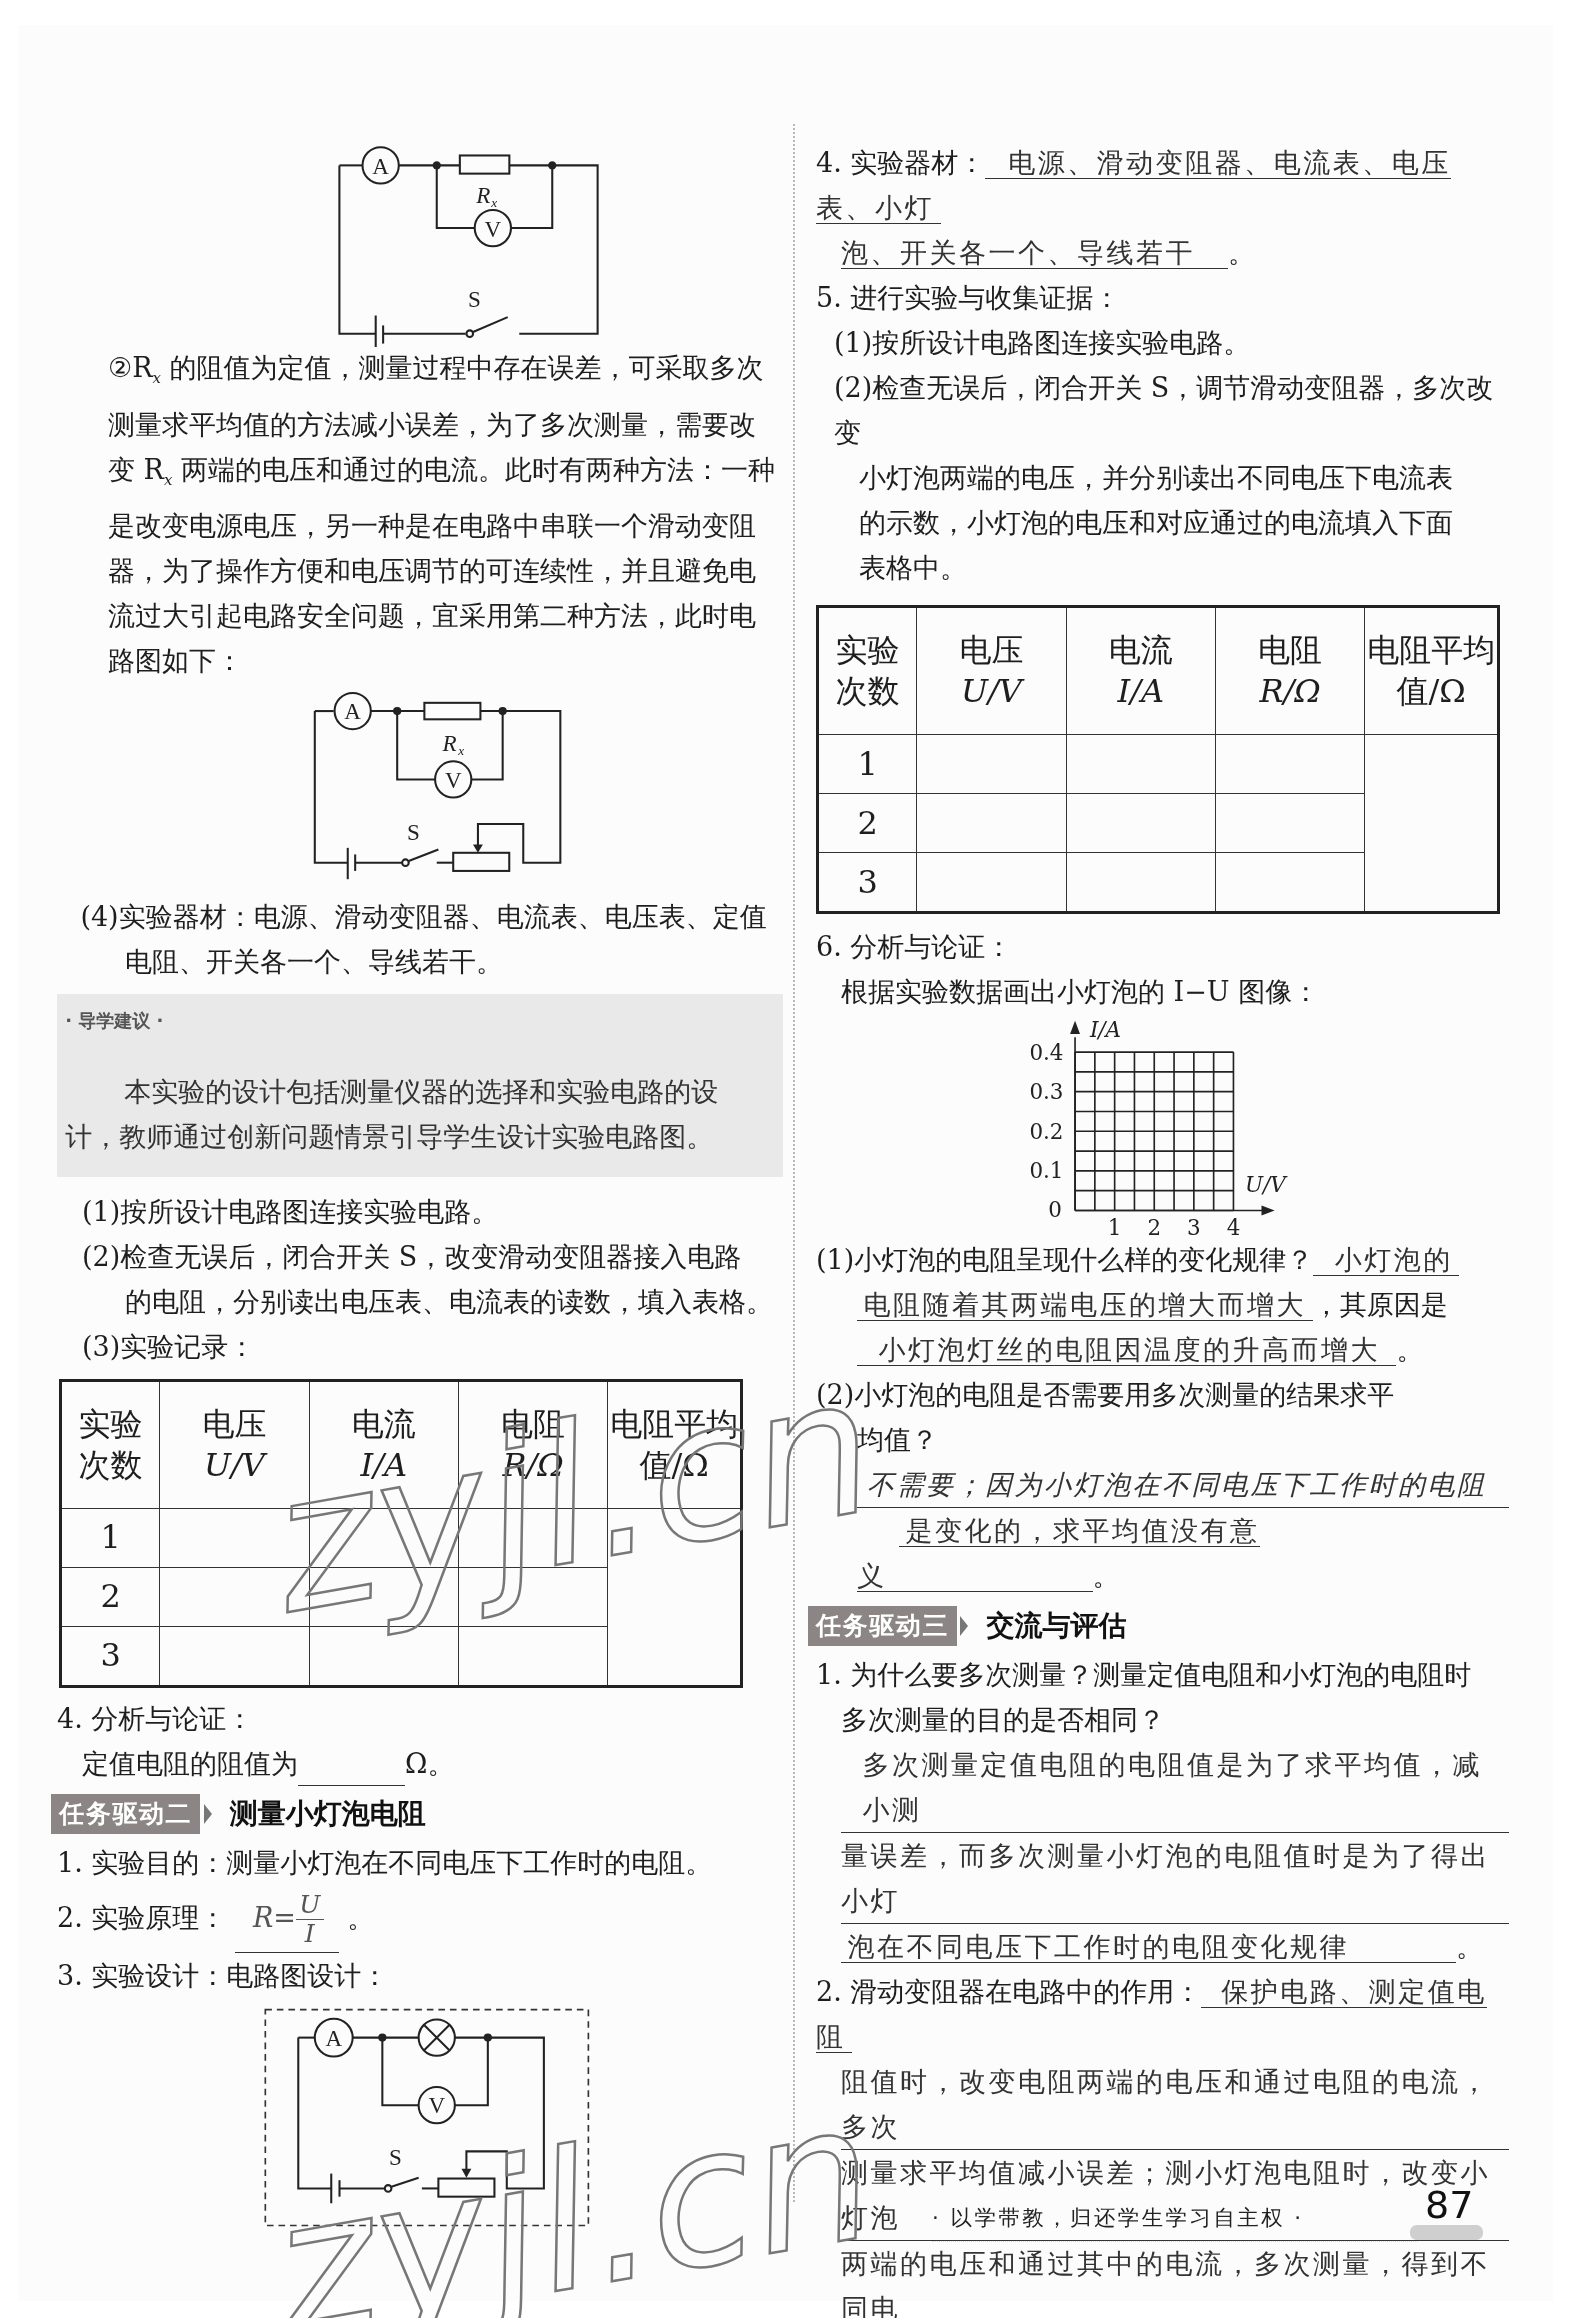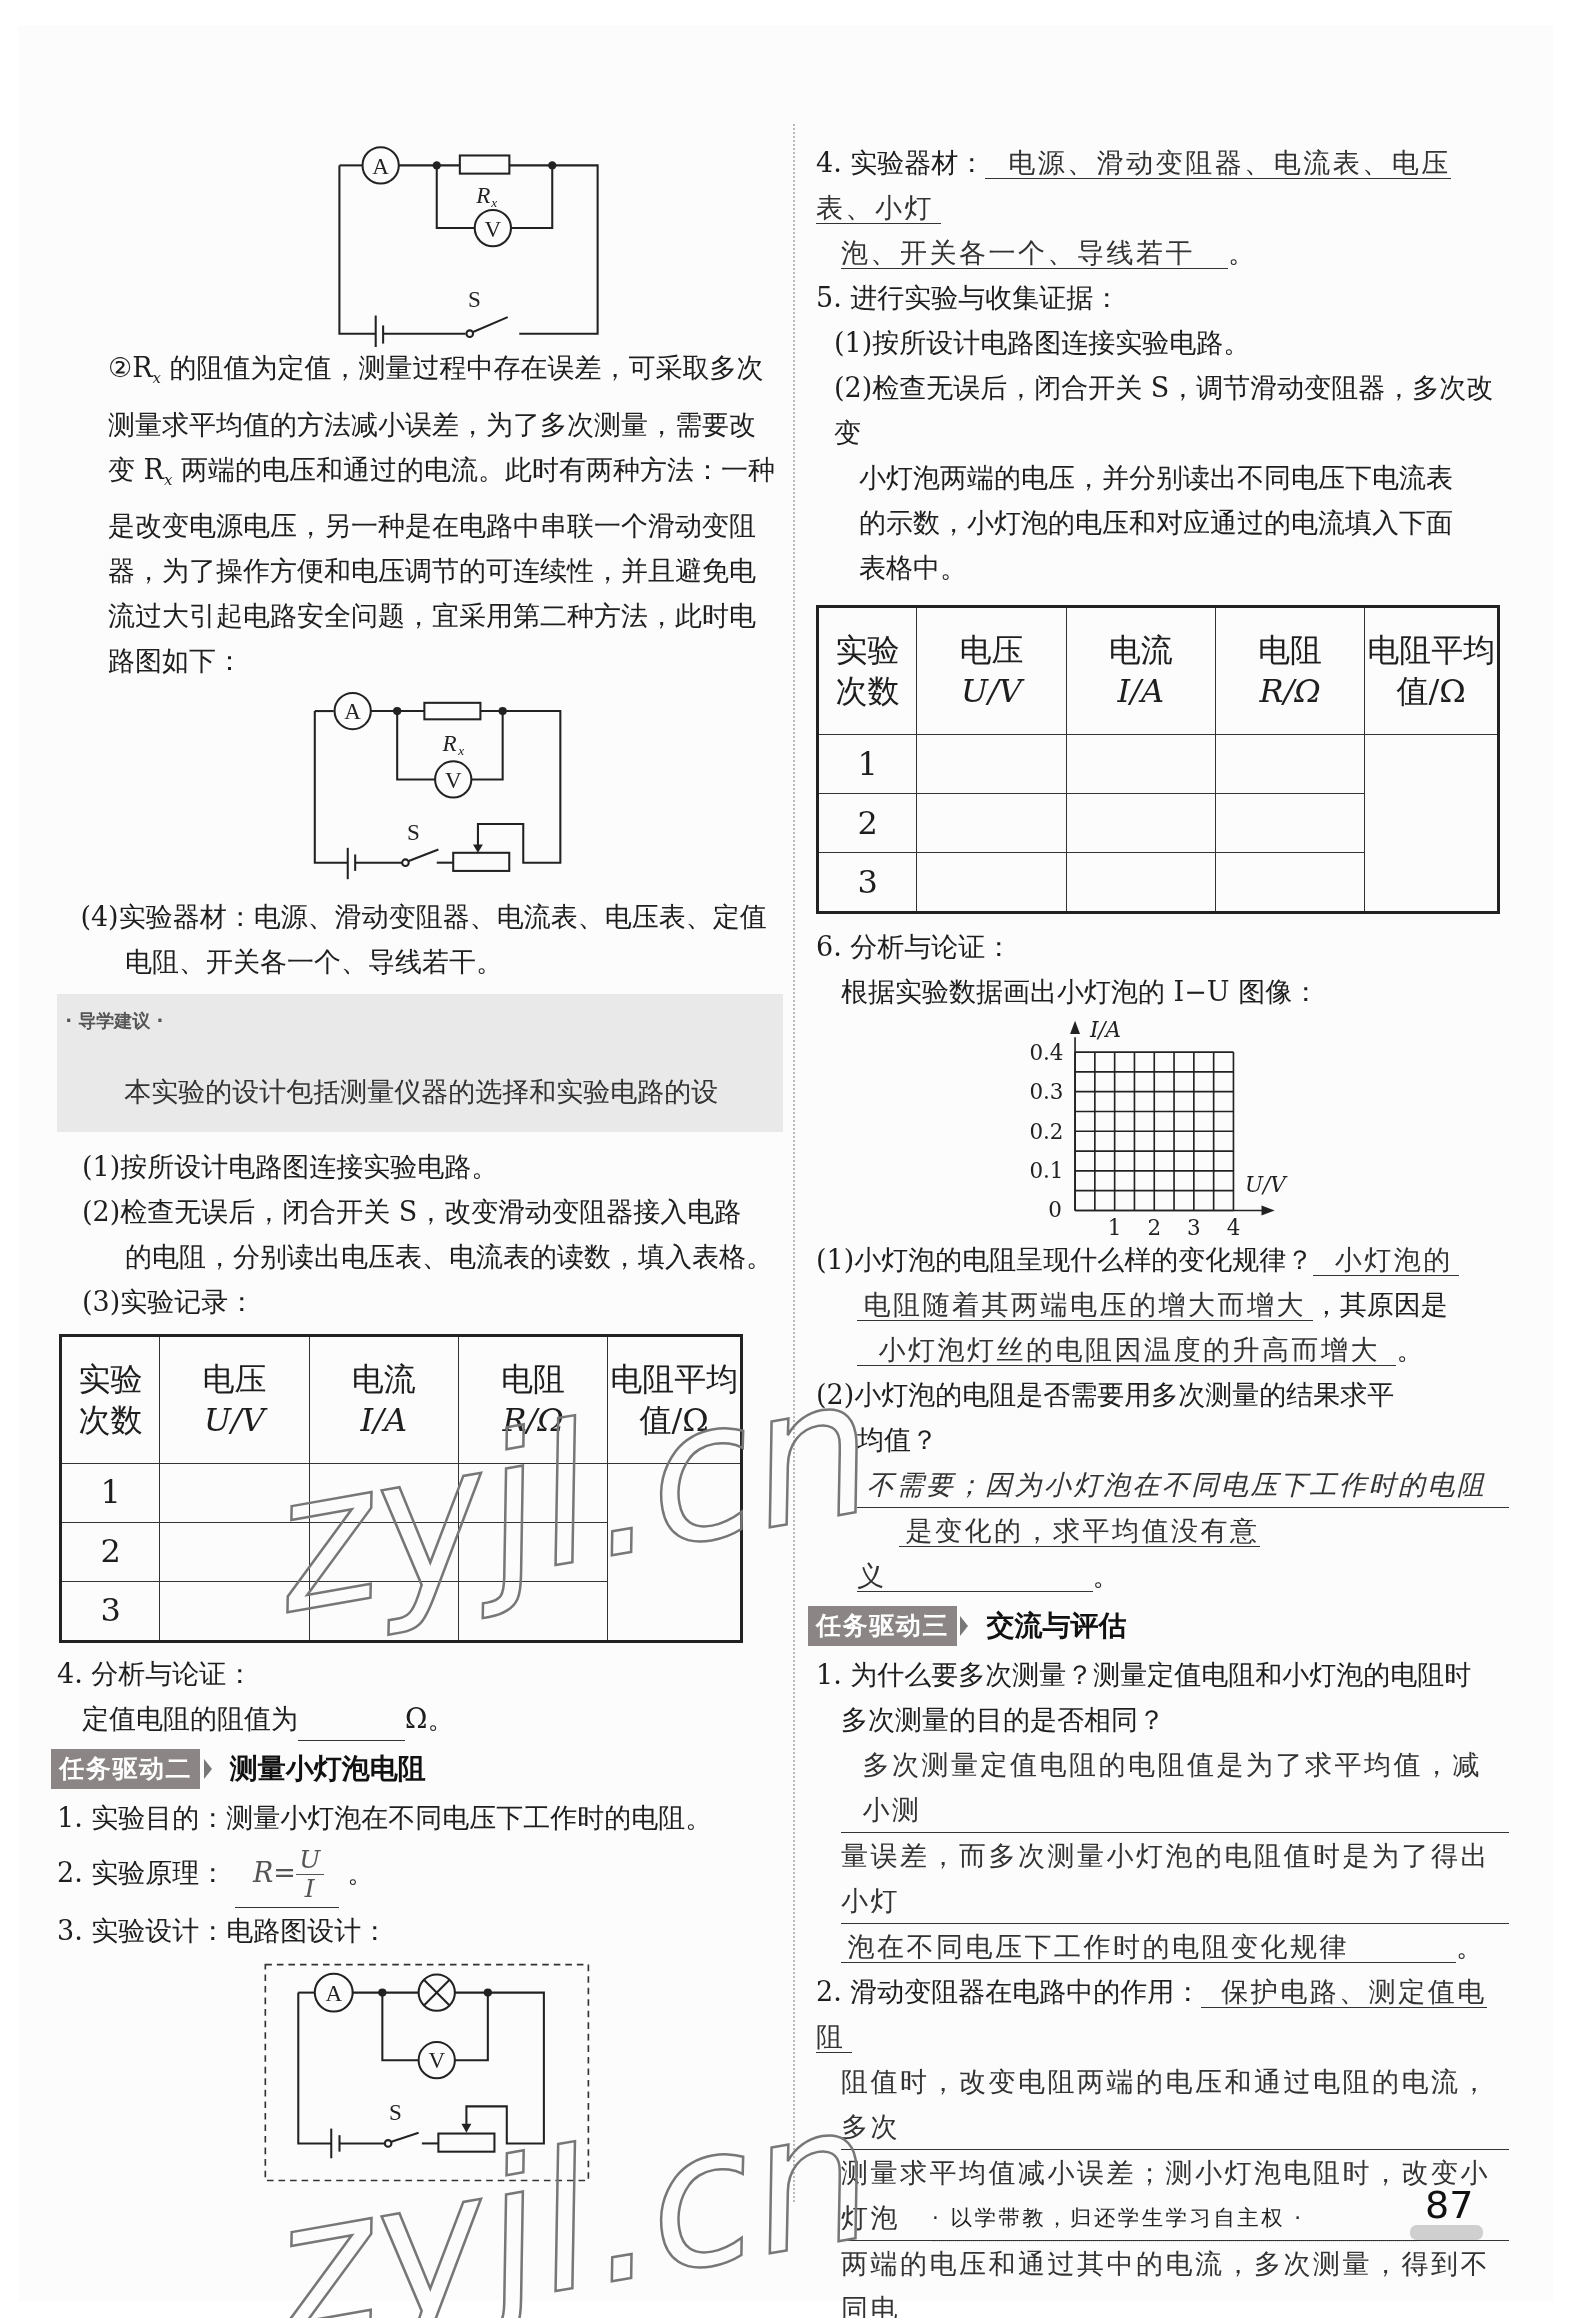--- a/index.html
+++ b/index.html
@@ -105,20 +105,21 @@
     <text x="456" y="81" font-size="16" font-style="italic" fill="#222">x</text>
     <text x="394" y="185" font-size="28" fill="#222">S</text>
   </svg>
 
   <p class="p" style="margin-left:-1.6px;">(4)实验器材：电源、滑动变阻器、电流表、电压表、定值</p>
   <p class="p ind2" style="padding-left:43px;">电阻、开关各一个、导线若干。</p>
 
   <div class="guide">
     <div class="title">· 导学建议 ·</div>
     <p class="p" style="padding-left:59px;color:#333;margin-top:36px;">本实验的设计包括测量仪器的选择和实验电路的设</p>
+    <p class="p" style="color:#333;">计，教师通过创新问题情景引导学生设计实验电路图。</p>
   </div>
 
   <p class="p">(1)按所设计电路图连接实验电路。</p>
   <p class="p">(2)检查无误后，闭合开关 S，改变滑动变阻器接入电路</p>
   <p class="p" style="padding-left:43px">的电阻，分别读出电压表、电流表的读数，填入表格。</p>
   <p class="p">(3)实验记录：</p>
 
   <table class="rec" style="margin-left:-23px;margin-top:10px;">
     <tbody>
         <tr class="h">

